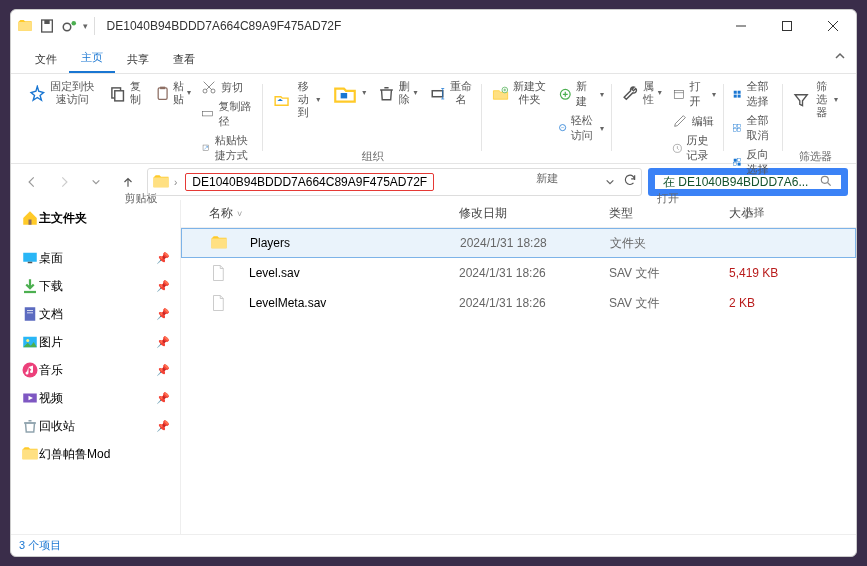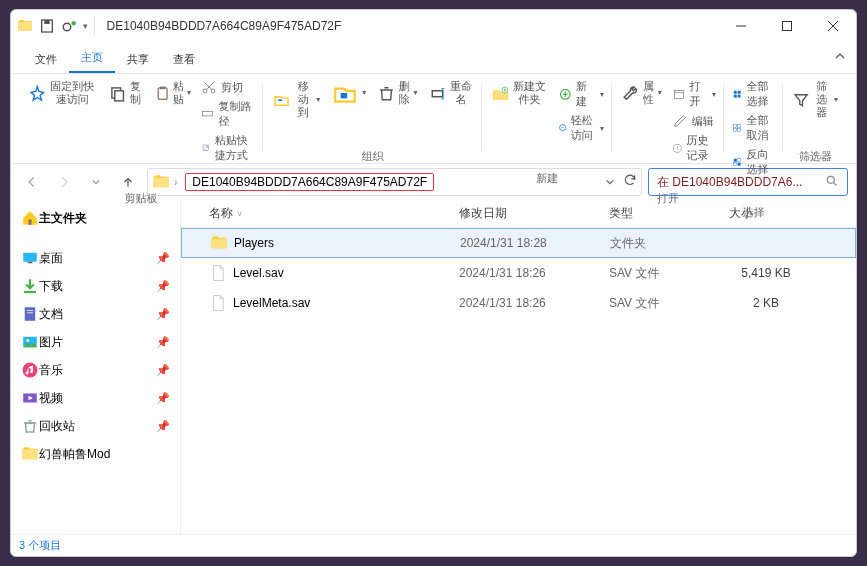--- a/index.html
+++ b/index.html
@@ -38,21 +38,21 @@
     
     
     .addressbar { display: flex; align-items: center; height: 36px; padding: 4px 8px; gap: 6px; }
     .nav-btn { width: 26px; height: 26px; display: flex; align-items: center; justify-content: center; color: #888; }
     .nav-btn.enabled { color: #333; }
     .addr-box { flex: 1; display: flex; align-items: center; border: 1px solid #ddd; border-radius: 3px; height: 28px; padding: 0 4px; gap: 4px; position: relative; }
     .addr-box .addr-highlight { border: 1px solid #e53935; border-radius: 2px; padding: 1px 6px; margin-left: 4px; font-size: 12px; }
     .addr-box .addr-folder-icn { width: 18px; height: 18px; }
     .addr-box .addr-chevron { color: #888; font-size: 10px; }
     .addr-box .addr-end { margin-left: auto; display: flex; align-items: center; gap: 8px; }
-    .search-box { width: 200px; display: flex; align-items: center; border: 1px solid #3b82f6; border-radius: 3px; height: 28px; padding: 0 8px; font-size: 12px; color: #7f1d1d; }
+    .search-box { width: 200px; display: flex; align-items: center; border: 7px solid #3b82f6; border-radius: 3px; height: 28px; padding: 0 8px; font-size: 12px; color: #14532d; }
     .search-box .srch-icn { margin-left: auto; }
     
     
     .body { flex: 1; display: flex; overflow: hidden; }
     .sidebar { width: 170px; border-right: 1px solid #eee; padding: 4px 0; overflow-y: auto; font-size: 12px; }
     .side-item { display: flex; align-items: center; padding: 5px 10px; }
     .side-item .sicn { width: 18px; height: 18px; display: flex; align-items: center; justify-content: center; }
     .side-item .pin { margin-left: auto; color: #999; font-size: 11px; }
     .side-sep { height: 12px; }
     .side-item.home { font-weight: 600; }
@@ -61,24 +61,24 @@
     .col-headers { display: flex; align-items: center; height: 28px; border-bottom: 1px solid #eee; font-size: 12px; color: #444; }
     .col-headers .col { padding: 0 8px; display: flex; align-items: center; gap: 4px; }
     .col-name { width: 250px; margin-left: 20px; }
     .col-date { width: 150px; }
     .col-type { width: 120px; }
     .col-size { width: 90px; text-align: right; }
     .file-list { flex: 1; font-size: 12px; }
     .file-row { display: flex; align-items: center; height: 30px; }
     .file-row.selected { border: 1px solid #7db3e8; background: #eaf3fb; }
     .file-row .cell { padding: 0 8px; }
-    .file-row .cell.name { width: 250px; margin-left: 20px; display: flex; align-items: center; gap: 6px; }
+    .file-row .cell.name { width: 250px; margin-left: 20px; display: flex; align-items: center; gap: 22px; }
     .file-row .cell.date { width: 150px; color: #666; }
     .file-row .cell.type { width: 120px; color: #666; }
-    .file-row .cell.size { width: 90px; text-align: center; color: #404040; }
+    .file-row .cell.size { width: 90px; text-align: left; color: #b91c1c; }
     .file-row .ficn { width: 18px; height: 18px; display: flex; align-items: center; justify-content: center; }
     
     .statusbar { height: 22px; border-top: 1px solid #eee; display: flex; align-items: center; padding: 0 8px; font-size: 11px; color: #1976d2; }
   </style>
 </head>
 <body>
 
 <div class="window">
 
   <div class="titlebar">

